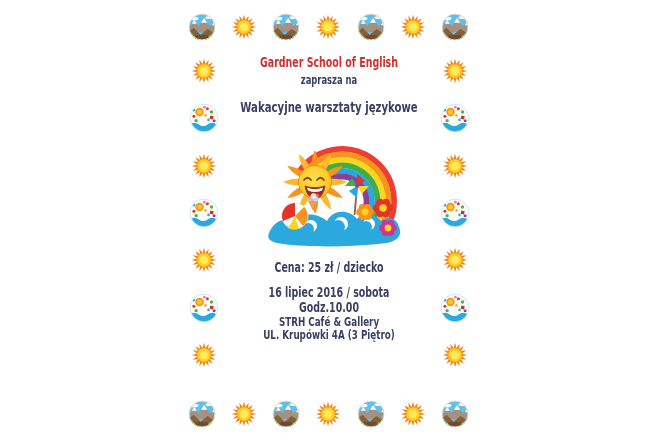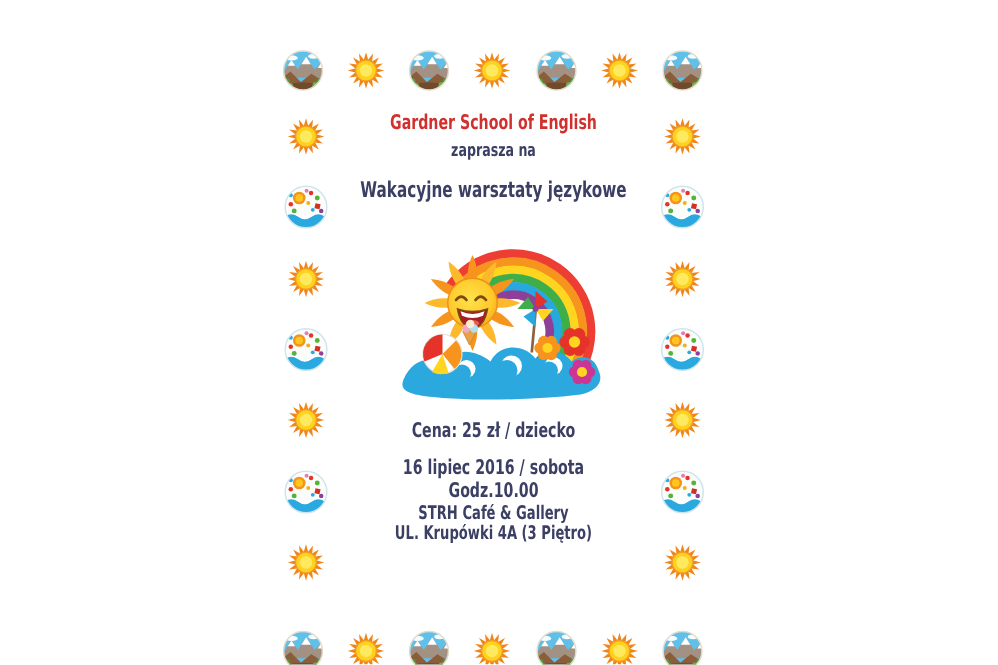--- a/index.html
+++ b/index.html
@@ -1,18 +1,18 @@
 <!DOCTYPE html>
 <html style="--title_red: #d1312e; --text_navy: #3a3f63; --page_bg: #ffffff; --wave_blue: #2ba9de; --sun_orange: #f6921e;"><head>
 <meta charset="utf-8">
 <style>
   html,body{margin:0;padding:0;}
   body{width:665px;height:443px;background:#fff;font-family:"DejaVu Sans",sans-serif;}
   .canvas{position:relative;width:665px;height:443px;background:#fff;overflow:hidden;}
-  .flyer{position:absolute;left:164px;top:0;width:330px;height:359px;margin-top:20px;}
+  .flyer{position:absolute;left:164px;top:0;width:330px;height:359px;}
   
   .brow{position:absolute;left:24px;right:25px;display:flex;justify-content:space-between;align-items:center;}
   .brow.top{top:13px;}
   .brow.bottom{top:400px;}
   .bcol{position:absolute;top:58px;height:310px;width:30px;display:flex;flex-direction:column;justify-content:space-between;align-items:center;}
   .bcol.left{left:25px;}
   .bcol.right{left:276px;}
   .bicon{display:block;flex:0 0 auto;}
   .bicon.sun{width:26px;height:26px;}
   .bicon.mountain{width:28px;height:28px;}

